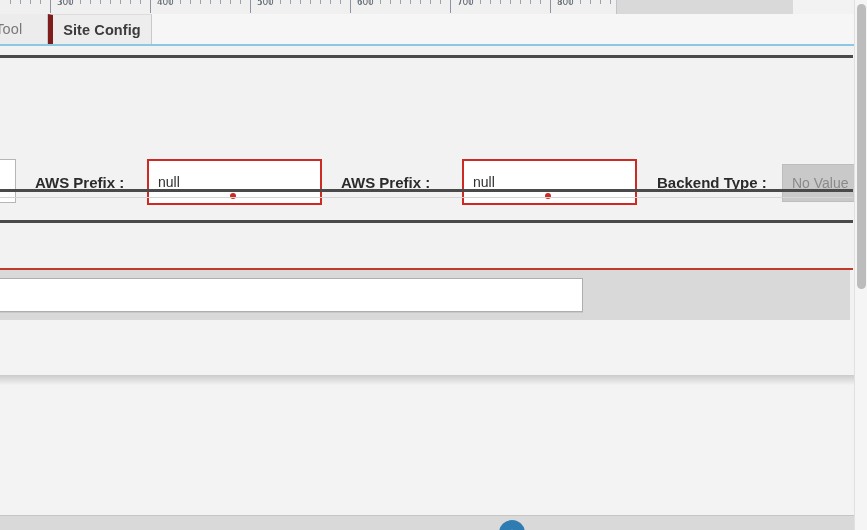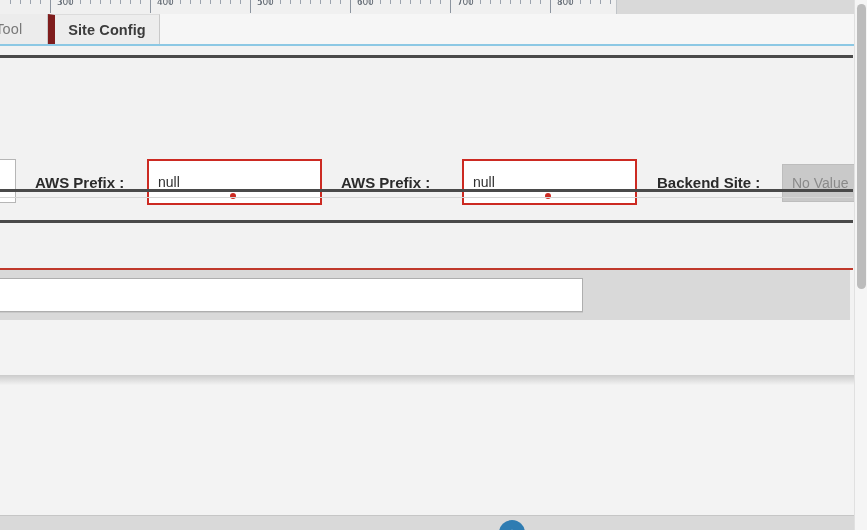--- a/index.html
+++ b/index.html
@@ -19,21 +19,21 @@
     width: 867px;
     height: 530px;
     background: #f2f2f2;
     overflow: hidden;
   }
 
   
   .ruler {
     position: absolute;
     left: 0; top: 0;
-    width: 867px; height: 14px;
+    width: 793px; height: 14px;
     background: #f0f0f0;
     border-bottom: 1px solid #c8ccd2;
     overflow: hidden;
   }
   .ruler-track {
     position: absolute;
     left: 0; top: 0;
     width: 616px; height: 14px;
     background: #f0f0f0;
   }
@@ -89,25 +89,25 @@
     left: -22px;
     width: 70px;
     background: #ececec;
     color: #787878;
     border-right: 1px solid #c9c9c9;
     padding-left: 6px;
     justify-content: flex-start;
   }
   .tab.active {
     left: 48px;
-    width: 112px;
+    width: 104px;
     background: #ededed;
     color: #3b3b3b;
     font-weight: 600;
-    border-left: 7px solid #7f1d1d;
+    border-left: 5px solid #7f1d1d;
     border-right: 1px solid #c9c9c9;
     border-top: 1px solid #dcdcdc;
   }
   .tabstrip-rest {
     position: absolute;
     left: 145px; top: 0;
     right: 0; height: 30px;
     background: #f6f6f6;
   }
 
@@ -350,21 +350,21 @@
       <div class="text-input plain" style="left:-20px; top:8px; width:36px; height:44px;"></div>
 
       <div class="field-label" style="left:35px; top:24px;">AWS Prefix :</div>
       <div class="text-input error" style="left:147px; top:8px; width:175px; height:46px;">null</div>
       <div class="req-dot" style="left:230px; top:42px;"></div>
 
       <div class="field-label" style="left:341px; top:24px;">AWS Prefix :</div>
       <div class="text-input error" style="left:462px; top:8px; width:175px; height:46px;">null</div>
       <div class="req-dot" style="left:545px; top:42px;"></div>
 
-      <div class="field-label" style="left:657px; top:24px;">Backend Site :</div>
+      <div class="field-label" style="left:657px; top:24px;">Backend Type :</div>
       <div class="text-input disabled" style="left:782px; top:13px; width:90px; height:38px;">No Value</div>
     </div>
 
     <div class="divider-dark" style="top:143px"></div>
     <div class="divider-thin" style="top:151px"></div>
     <div class="divider-dark" style="top:174px"></div>
 
     <div class="divider-red" style="top:222px"></div>
     <div class="gray-band" style="top:224px; height:50px;">
       <div class="wide-input" style="position:absolute; left:-20px; top:8px; width:603px; height:34px;" placeholder=""></div>

